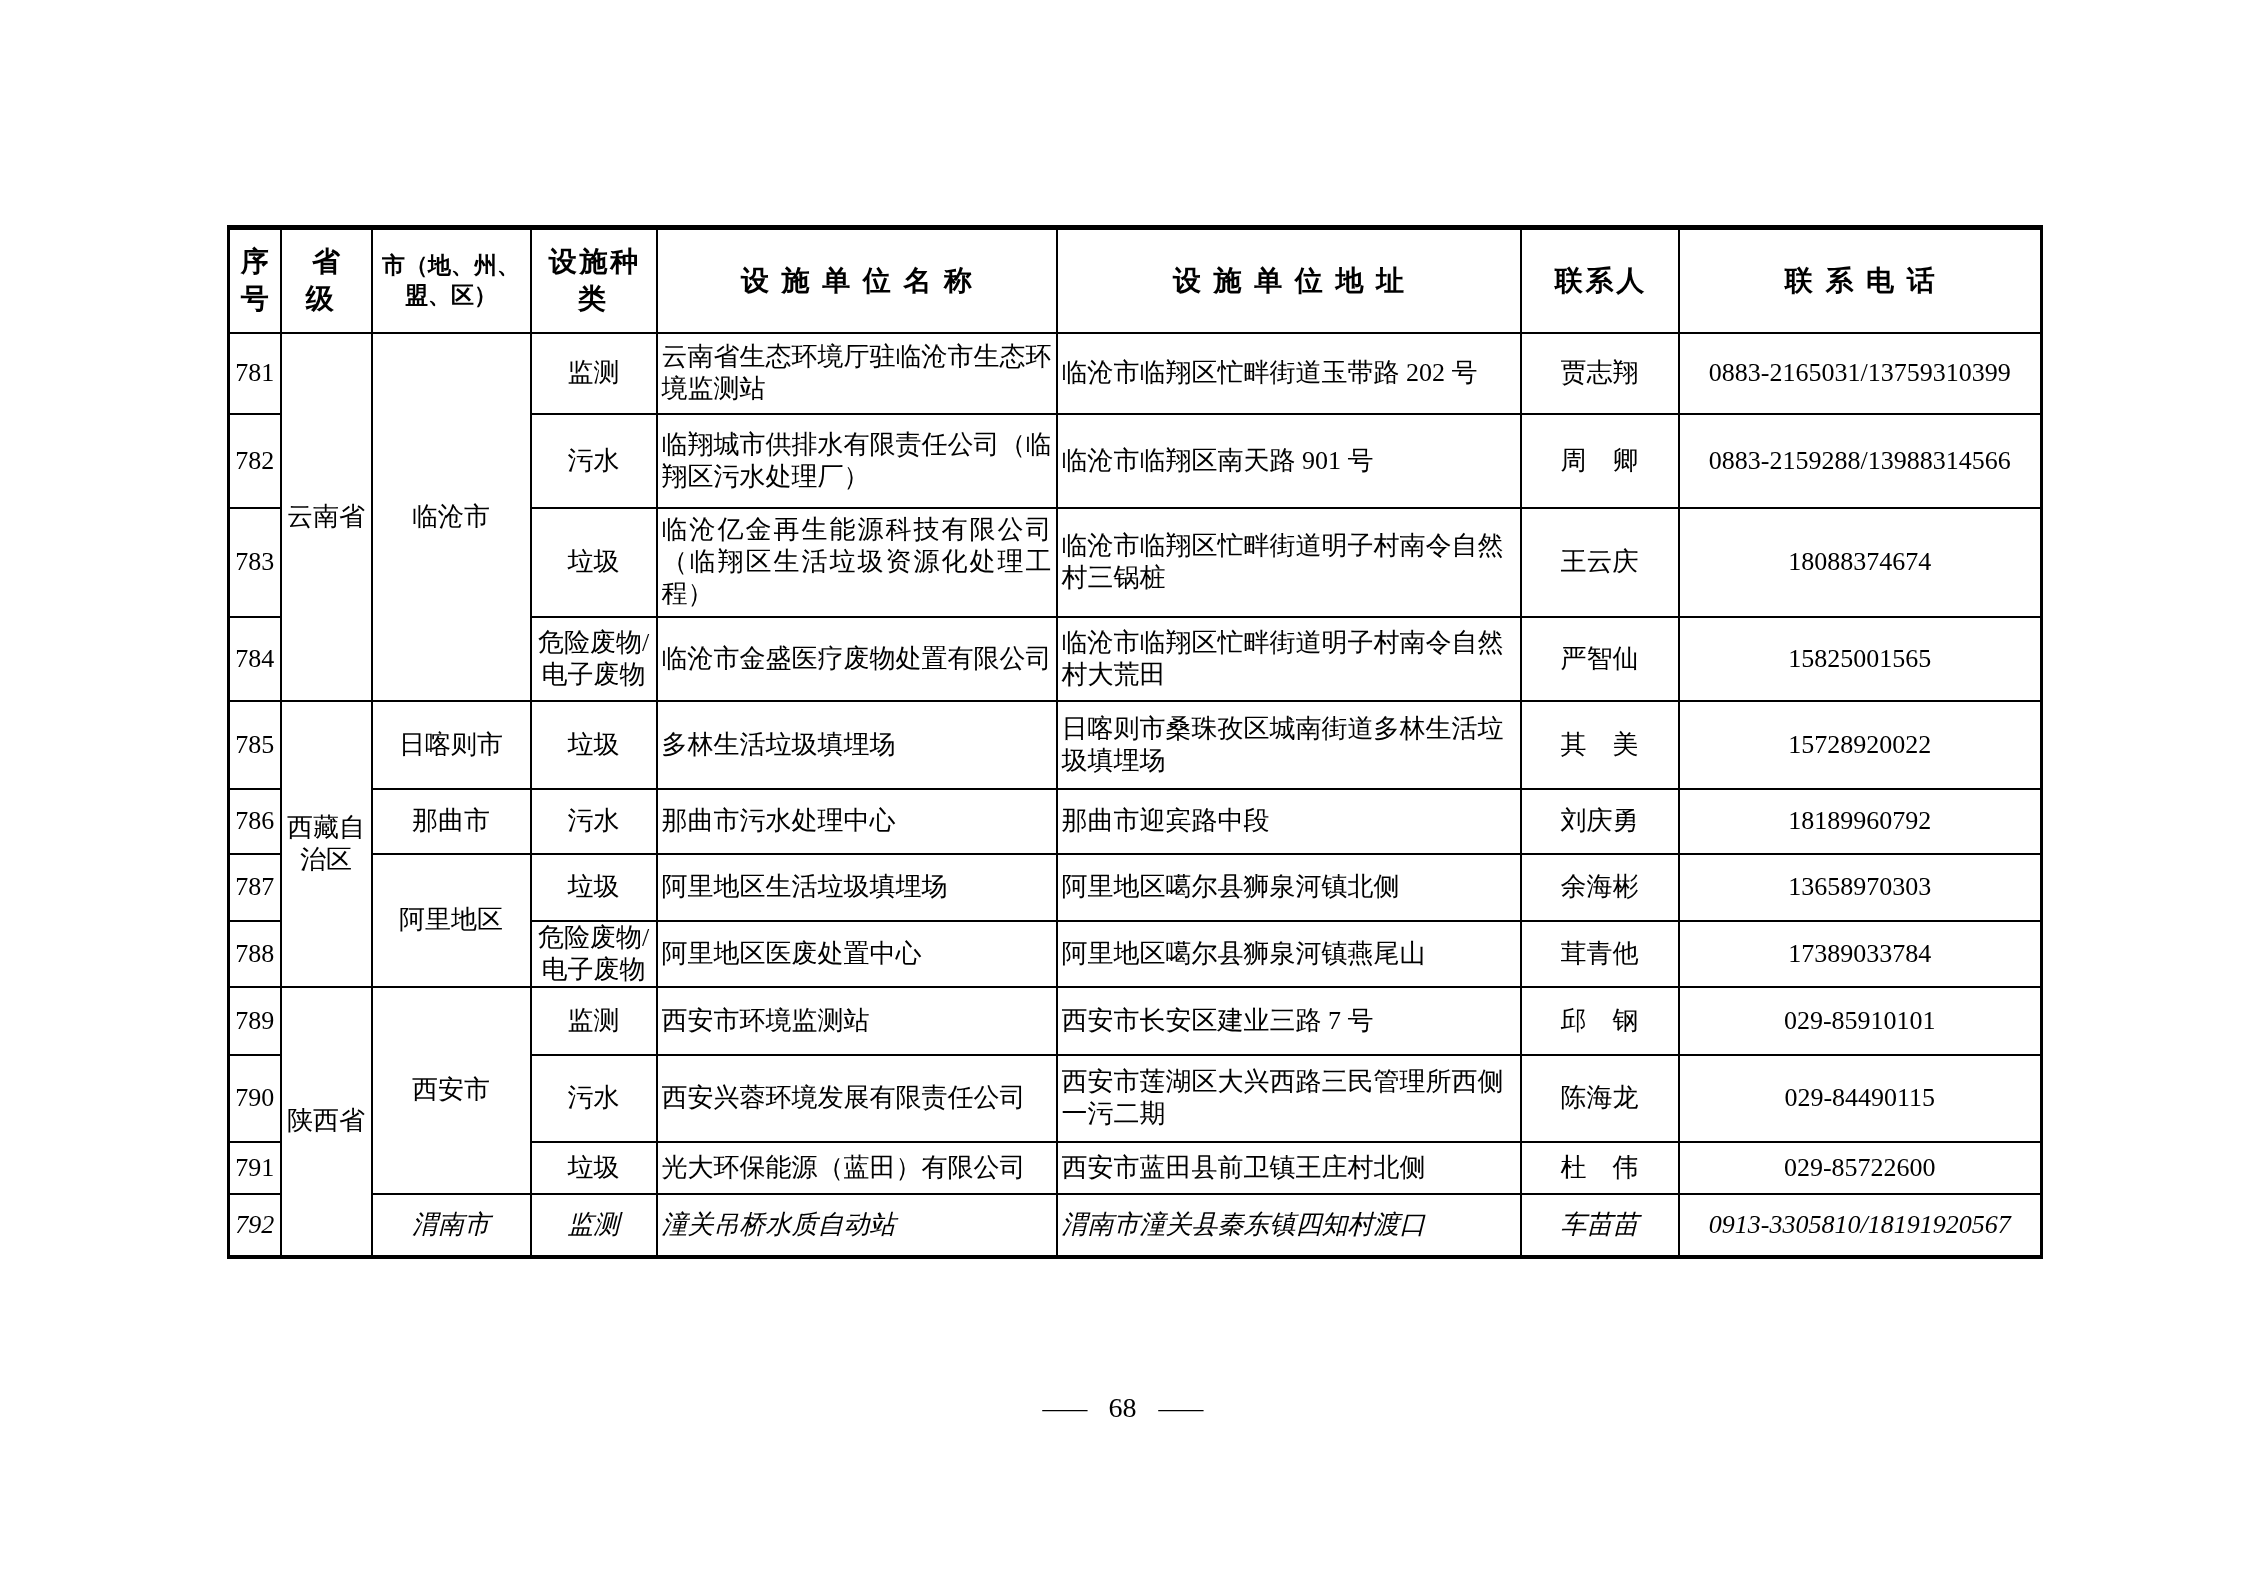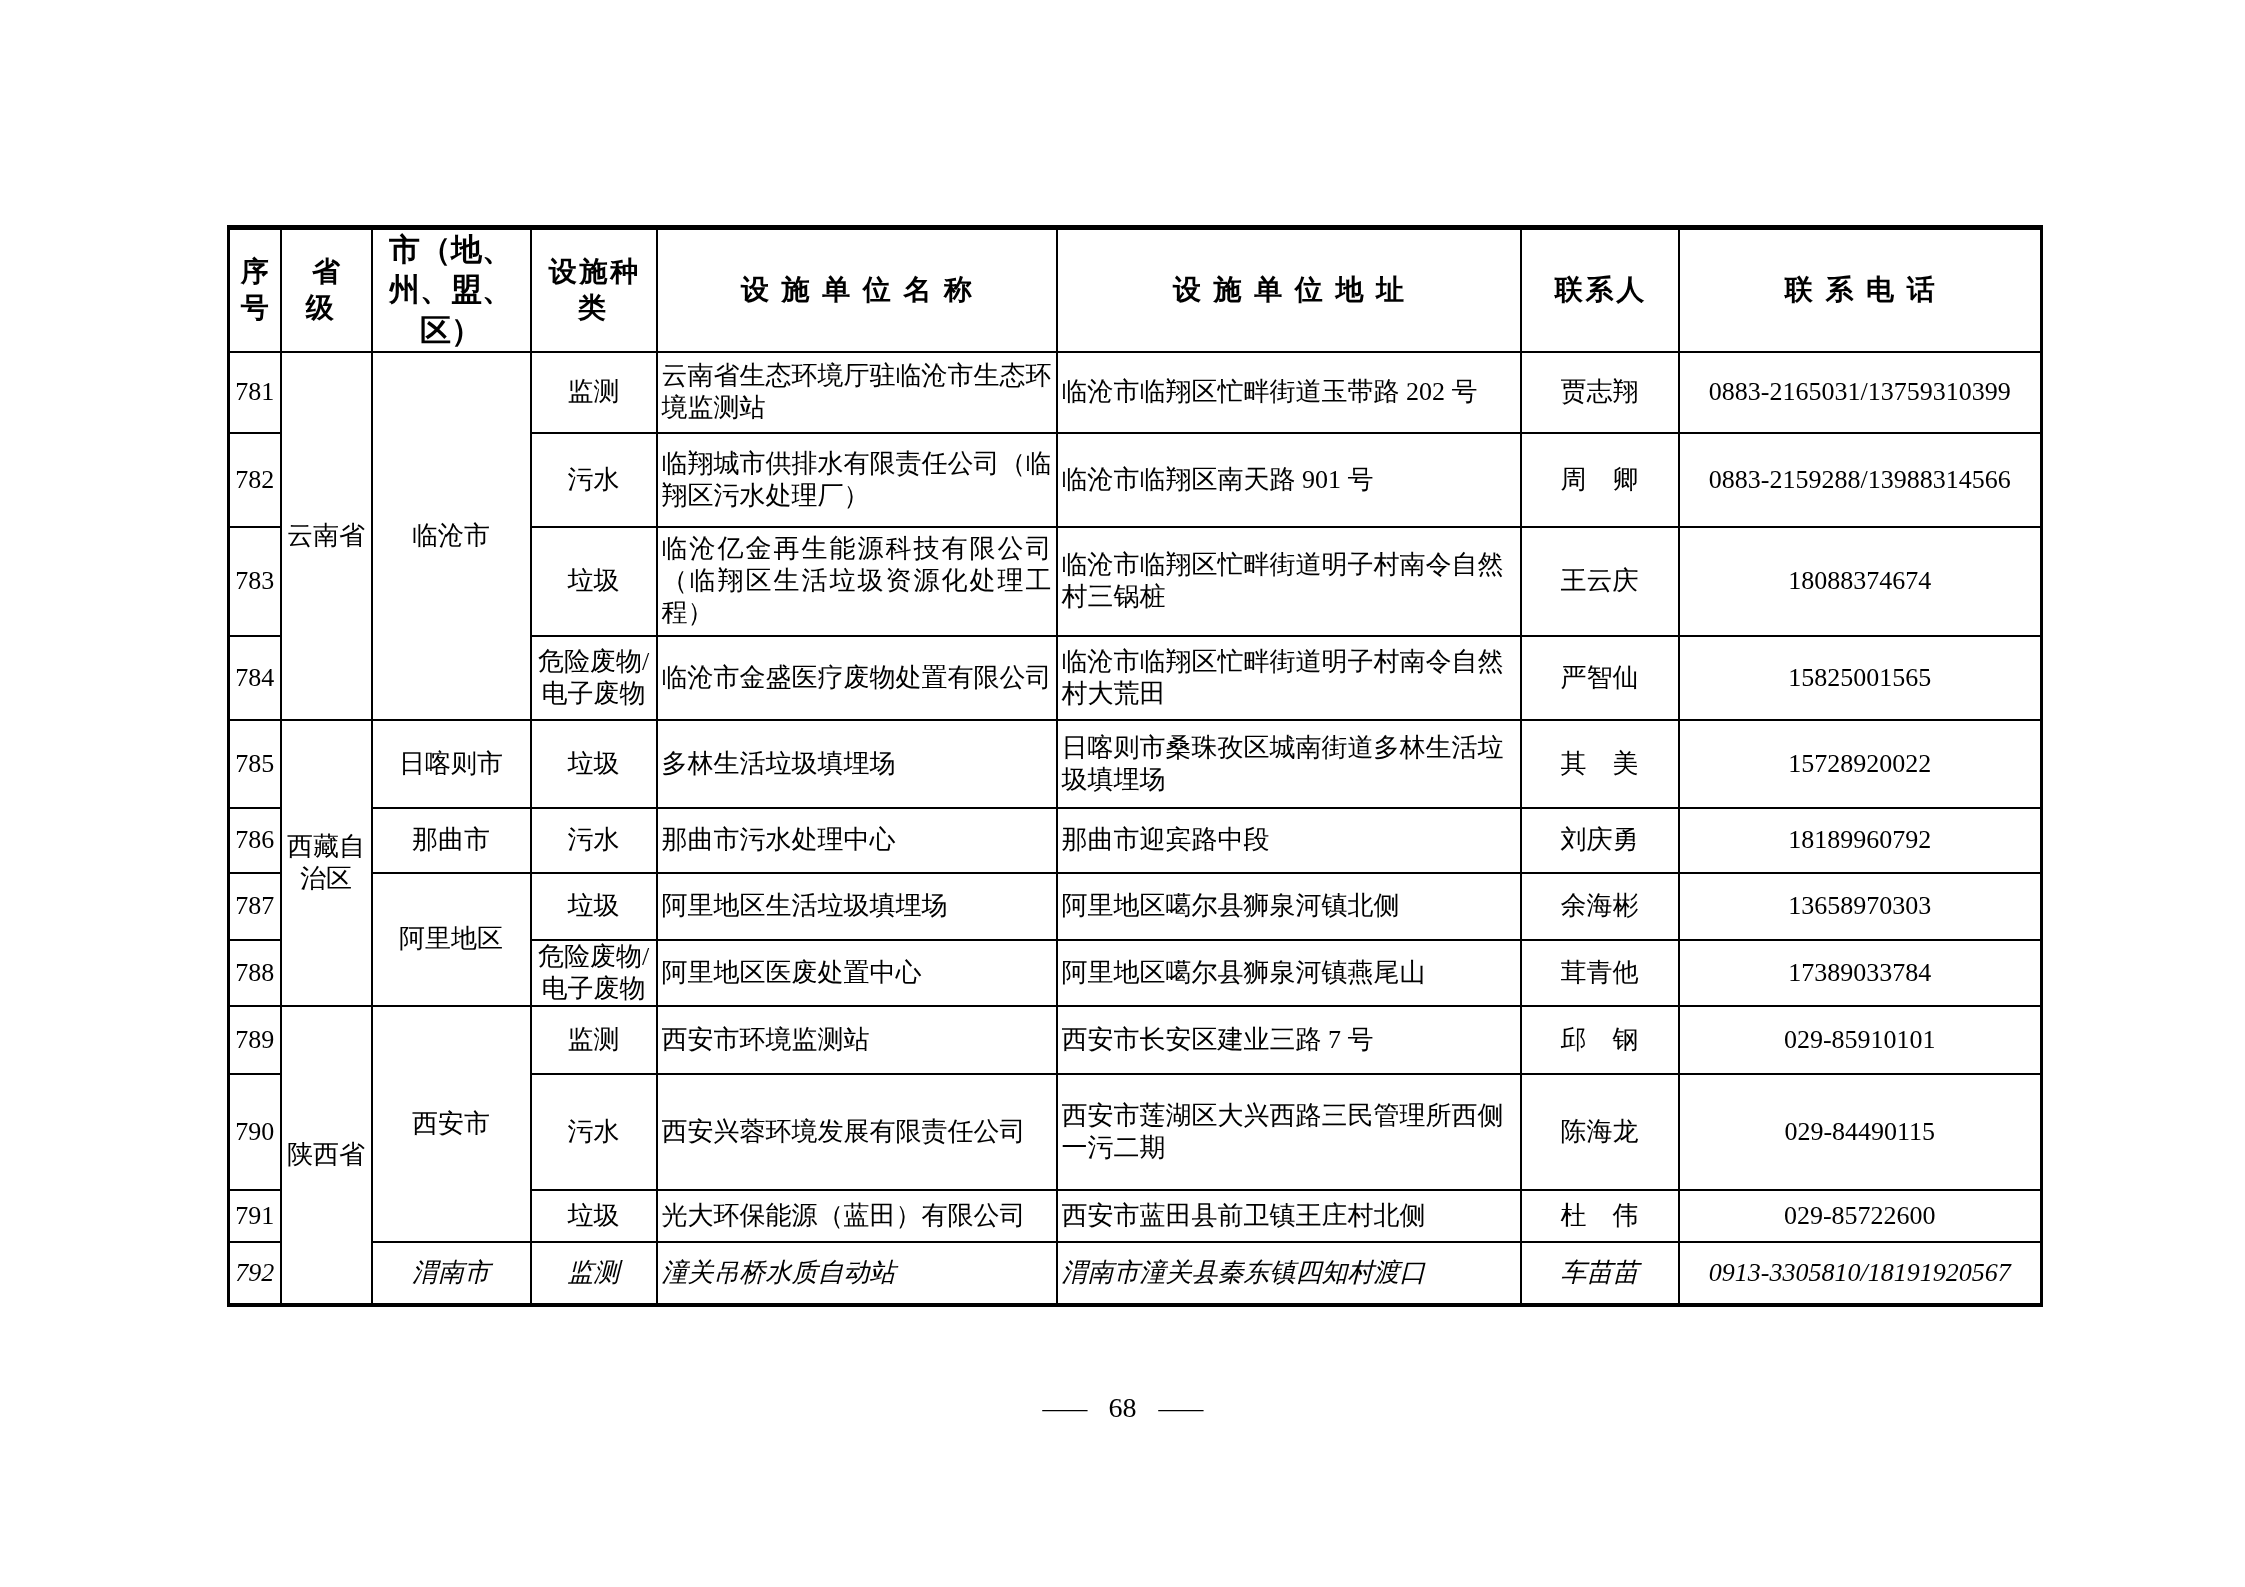--- a/index.html
+++ b/index.html
@@ -30,42 +30,42 @@
   
   .facility-table th {
     font-family:"Liberation Sans","DejaVu Sans",sans-serif;
     font-weight:bold;
     font-size:28px;
     line-height:1.3;
     text-align:center;
   }
   th.sp   { letter-spacing:0.45em; text-indent:0.45em; }
   th.sp-s { letter-spacing:0.1em;  text-indent:0.1em; }
-  th.h-city { font-size:31px; }
+  th.h-city { font-size:23px; }
   tr.header-row { height:105px; }
   
   .facility-table td {
     font-size:26px;
     line-height:32px;
     text-align:center;
   }
   td.c-name, td.c-addr {
     text-align:left;
     text-align-last:left;
     padding:0 4px;
   }
   td.c-name { text-align:justify;border-radius:21px; }
   td.c-type { word-break:break-all; padding:0 4px; }
   td.c-prov, td.c-city { padding:0 3px; }
   
   tr.r781 { height:81px; }  tr.r782 { height:94px; }
   tr.r783 { height:109px; } tr.r784 { height:84px; }
   tr.r785 { height:88px; }  tr.r786 { height:65px; }
   tr.r787 { height:67px;font-family:Liberation Serif, serif; }  tr.r788 { height:64px; }
-  tr.r789 { height:68px; }  tr.r790 { height:116px; }
+  tr.r789 { height:68px; }  tr.r790 { height:87px; }
   tr.r791 { height:52px; }  tr.r792 { height:63px;font-style:italic; }
   
   .footer {
     position:absolute;
     left:0; top:1388px; width:2245px;
     text-align:center;
     font-size:28px;
     line-height:40px;
   }
   .footer .dash { display:inline-block; transform:scaleX(1.6); }

